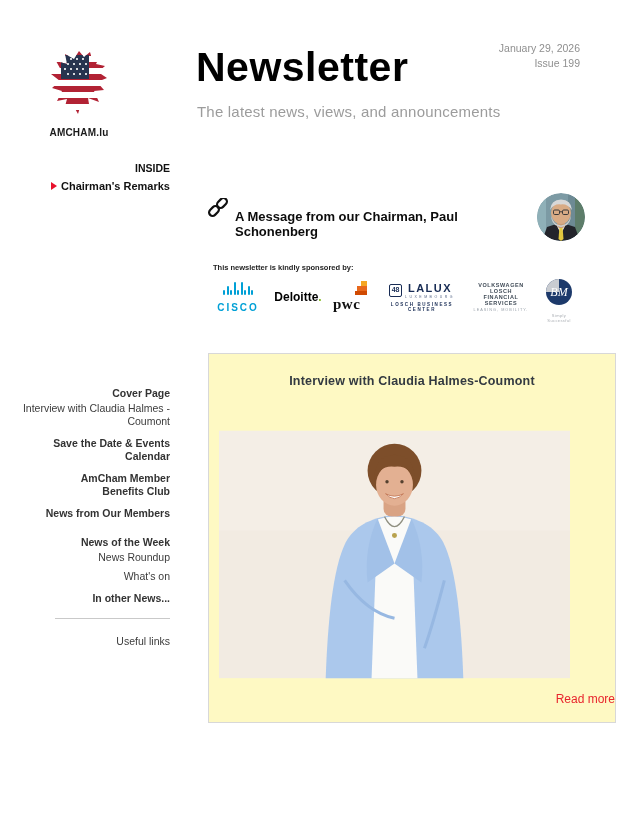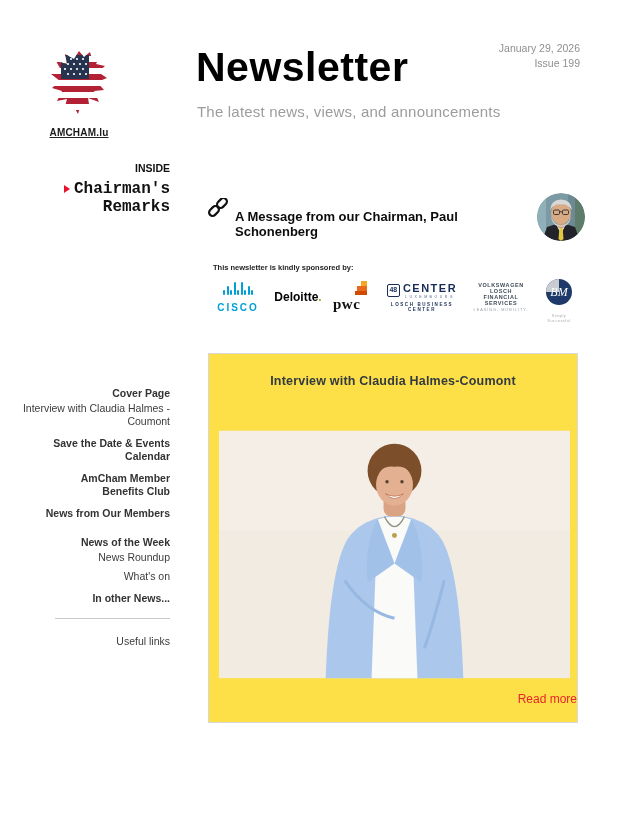--- a/index.html
+++ b/index.html
@@ -4,30 +4,30 @@
 <style>
   * { margin:0; padding:0; box-sizing:border-box; }
   html,body { background:#ffffff; }
   body {
     width:629px; height:823px; position:relative; overflow:hidden;
     font-family:"Liberation Sans", sans-serif; color:#222;
   }
   .abs { position:absolute; }
 
   
-  .logo-wrap { left:44px; top:50px; width:70px; text-align:center; cursor:pointer;text-decoration:underline; }
+  .logo-wrap { left:44px; top:50px; width:70px; text-align:center; cursor:pointer; }
   .logo-label { margin-top:3px; font-size:10px; font-weight:700; color:#1a1a1a; letter-spacing:.2px; }
   .date-block { right:49px; top:41px; text-align:right; font-size:10.5px; line-height:15px; color:#8f8f8f; }
   .page-title { left:196px; top:44px; font-size:41px; font-weight:800; color:#000; letter-spacing:.5px; }
   .page-subtitle { left:197px; top:103px; font-size:15px; color:#9c9c9c; letter-spacing:.2px; }
 
   
   .inside { left:10px; top:162px; width:160px; text-align:right; }
   .inside-heading { font-size:10.5px; font-weight:700; color:#111; }
-  .inside-item { margin-top:6px; font-size:16px; font-weight:700; color:#111; cursor:pointer;font-family:Liberation Mono, monospace; }
+  .inside-item { margin-top:6px; font-size:11px; font-weight:700; color:#111; cursor:pointer; }
   .tri { display:inline-block; width:0; height:0; border-left:6px solid #e8112d;
          border-top:4px solid transparent; border-bottom:4px solid transparent; margin-right:4px; }
 
   
   .link-icon { left:207px; top:198px; width:22px; height:22px; cursor:pointer; }
   .chairman-heading { left:235px; top:209px; width:300px; font-size:13px; font-weight:700; color:#0c0c0c; cursor:pointer; }
   .avatar { left:537px; top:193px; width:48px; height:48px; border-radius:50%; overflow:hidden; }
 
   
   .sponsor-label { left:213px; top:263px; font-size:7.5px; font-weight:700; color:#1d1d1d; }
@@ -70,21 +70,21 @@
 
   
   .nav { left:10px; top:371px; width:160px; text-align:right; font-size:10.5px; line-height:13px; color:#3c3c3c; }
   .nav-item { cursor:pointer; }
   .nav-item.bold { font-weight:700; color:#333; }
   .nav-item.narrow { max-width:110px; margin-left:auto; }
   .mb0 { margin-bottom:2px;margin-top:16px; } .mb1 { margin-bottom:6px; } .mb2 { margin-bottom:9px; }
   .nav-divider { width:115px; margin-left:auto; border-top:1px solid #c9c9c9; margin-top:13px; margin-bottom:16px; }
 
   
-  .card { left:208px; top:353px; width:370px; height:370px; border:1px solid #d8d8d8; background:#fde047; }
+  .card { left:208px; top:353px; width:408px; height:370px; border:1px solid #d8d8d8; background:#fef9c3; }
   .card-title { text-align:center; font-size:12.5px; font-weight:700; color:#333a41; letter-spacing:.2px; }
   .card-title.t1 { margin-top:20px; }
   .card-title.t2 { margin-top:9px; }
   .card-photo { position:absolute; left:10px; top:76px; width:351px; height:249px; overflow:hidden; }
   .read-more { position:absolute; left:0; bottom:16px; width:100%; text-align:right; font-size:12px; color:#e8252d; cursor:pointer; }
 </style>
 </head>
 <body>
 
 <div class="abs logo-wrap">
@@ -214,21 +214,21 @@
         <i class="b2"></i>
         <i class="b3"></i>
     </div>
     <div class="pwc-text">pwc</div>
   </div>
 
   <div class="logo-item losch">
     <div class="losch-top">
       <div class="losch-badge">48</div>
       <div>
-        <div class="losch-word">CENTER</div>
+        <div class="losch-word">LALUX</div>
         <div class="losch-sub">LUXEMBOURG</div>
       </div>
     </div>
     <div class="losch-tag">LOSCH BUSINESS CENTER</div>
   </div>
 
   <div class="logo-item vwl">
     <div class="vwl-l1">VOLKSWAGEN LOSCH</div>
     <div class="vwl-l2">FINANCIAL SERVICES</div>
     <div class="vwl-l3">LEASING, MOBILITY.</div>

